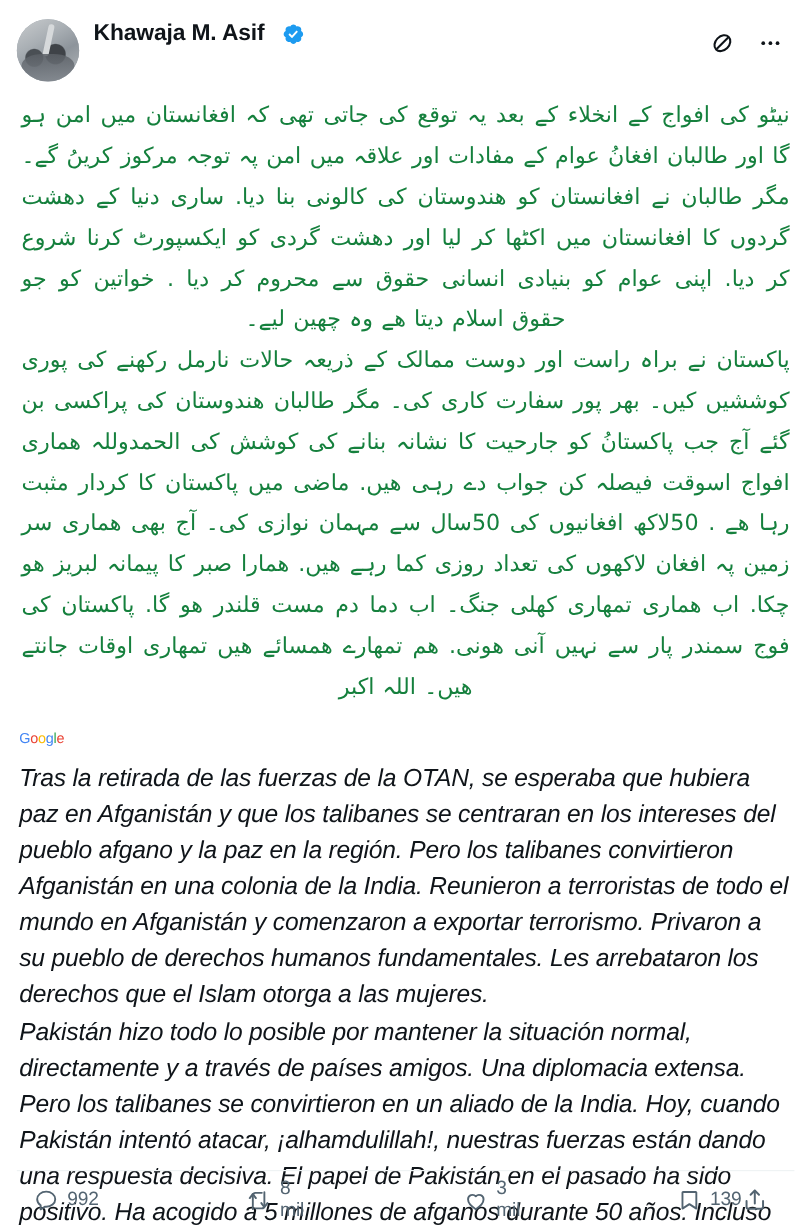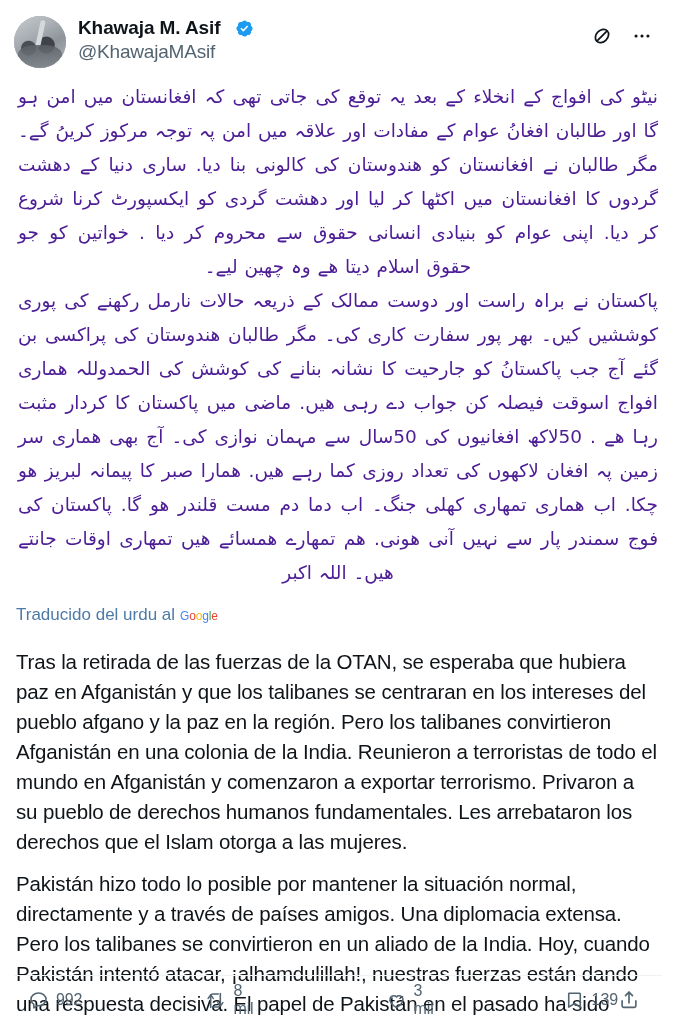--- a/index.html
+++ b/index.html
@@ -114,21 +114,21 @@
   .icon-btn svg { display: block; }
 
   
   .urdu {
     direction: rtl;
     text-align: justify;
     text-align-last: center;
     font-family: "DejaVu Sans", "Liberation Sans", sans-serif;
     font-size: 18.5px;
     line-height: 34px;
-    color: #4c1d95;
+    color: #15803d;
     padding: 8px 4px 0 4px;
     word-spacing: 1px;
   }
   .urdu p { margin: 0; }
 
   
   .translated-by {
     font-size: 17px;
     line-height: 22px;
     color: #4e7aa7;
@@ -146,21 +146,21 @@
   .g6 { color: #ea4335; }
 
   
   .translation {
     padding: 8px 2px 0 2px;
     font-size: 20.5px;
     line-height: 30px;
     color: #0f1419;
     letter-spacing: -0.15px;
   }
-  .translation p { margin: 12px 0 2px 0; }
+  .translation p { margin: 0 0 2px 0; font-style: italic; }
 
   
   .divider {
     position: absolute;
     left: 14px;
     right: 14px;
     bottom: 48px;
     height: 1px;
     background: #eff3f4;
   }
@@ -205,21 +205,20 @@
 
     <div class="names">
       <div class="displayname-row">
         <span class="displayname">Khawaja M. Asif</span>
         <span>
           <svg class="verified" viewBox="0 0 22 22" aria-hidden="true">
             <path fill="#1d9bf0" d="M20.396 11c-.018-.646-.215-1.275-.57-1.816-.354-.54-.852-.972-1.438-1.246.223-.607.27-1.264.14-1.897-.131-.634-.437-1.218-.882-1.687-.47-.445-1.053-.75-1.687-.882-.633-.13-1.29-.083-1.897.14-.273-.587-.704-1.086-1.245-1.44S11.647 1.62 11 1.604c-.646.017-1.273.213-1.813.568s-.969.854-1.24 1.44c-.608-.223-1.267-.272-1.902-.14-.635.13-1.22.436-1.69.882-.445.47-.749 1.055-.878 1.688-.13.633-.08 1.29.144 1.896-.587.274-1.087.705-1.443 1.245-.356.54-.555 1.17-.574 1.817.02.647.218 1.276.574 1.817.356.54.856.972 1.443 1.245-.224.606-.274 1.263-.144 1.896.13.634.433 1.218.877 1.688.47.443 1.054.747 1.687.878.633.132 1.29.084 1.897-.136.274.586.705 1.084 1.246 1.439.54.354 1.17.551 1.816.569.647-.016 1.276-.213 1.817-.567s.972-.854 1.245-1.44c.604.239 1.266.296 1.903.164.636-.132 1.22-.447 1.68-.907.46-.46.776-1.044.908-1.681s.075-1.299-.165-1.903c.586-.274 1.084-.705 1.439-1.246.354-.54.551-1.17.569-1.816zM9.662 14.85l-3.429-3.428 1.293-1.302 2.072 2.072 4.4-4.794 1.347 1.246z"></path>
           </svg>
         </span>
       </div>
-      <div class="handle">@KhawajaMAsif</div>
     </div>
 
     <div class="header-actions">
       <div class="icon-btn">
         <svg width="22" height="22" viewBox="0 0 24 24" fill="none" stroke="#0f1419" stroke-width="1.9" stroke-linecap="round">
           <ellipse cx="12" cy="12" rx="6.2" ry="8.1" transform="rotate(45 12 12)"></ellipse>
           <line x1="7.2" y1="16.8" x2="16.8" y2="7.2"></line>
         </svg>
       </div>
       <div class="icon-btn">
@@ -231,21 +230,20 @@
       </div>
     </div>
   </div>
 
   <div class="urdu">
     <p>نیٹو کی افواج کے انخلاء کے بعد یہ توقع کی جاتی تھی کہ افغانستان میں امن ہو گا اور طالبان  افغانُ عوام کے مفادات اور علاقہ میں امن پہ توجہ مرکوز کریںُ گے۔مگر طالبان نے افغانستان کو ھندوستان کی کالونی بنا دیا. ساری دنیا کے دھشت گردوں کا افغانستان میں اکٹھا کر لیا اور دھشت گردی کو ایکسپورٹ کرنا شروع کر دیا. اپنی عوام کو بنیادی انسانی حقوق سے محروم کر دیا . خواتین کو جو حقوق اسلام دیتا ھے وہ چھین لیے۔</p>
     <p>پاکستان نے براہ راست اور دوست ممالک کے ذریعہ حالات نارمل رکھنے کی پوری کوششیں کیں۔ بھر پور سفارت کاری کی۔ مگر طالبان ھندوستان کی پراکسی بن گئے آج جب پاکستانُ کو جارحیت کا نشانہ بنانے کی کوشش کی الحمدوللہ ھماری افواج اسوقت فیصلہ کن جواب دے رہی ھیں. ماضی میں پاکستان کا کردار مثبت رہا ھے . 50لاکھ افغانیوں کی 50سال سے مہمان نوازی کی۔ آج بھی ھماری سر زمین پہ افغان لاکھوں کی تعداد روزی کما رہے ھیں. ھمارا صبر کا پیمانہ لبریز ھو چکا. اب ھماری تمھاری کھلی جنگ۔ اب دما دم مست قلندر ھو گا. پاکستان کی فوج سمندر پار سے نہیں آنی ھونی. ھم تمھارے ھمسائے ھیں تمھاری اوقات جانتے ھیں۔ اللہ اکبر</p>
   </div>
 
   <div class="translated-by">
-    <span>Traducido del urdu al</span>
     <span class="google-logo"><span class="g1">G</span><span class="g2">o</span><span class="g3">o</span><span class="g4">g</span><span class="g5">l</span><span class="g6">e</span></span>
   </div>
 
   <div class="translation">
     <p>Tras la retirada de las fuerzas de la OTAN, se esperaba que hubiera paz en Afganistán y que los talibanes se centraran en los intereses del pueblo afgano y la paz en la región. Pero los talibanes convirtieron Afganistán en una colonia de la India. Reunieron a terroristas de todo el mundo en Afganistán y comenzaron a exportar terrorismo. Privaron a su pueblo de derechos humanos fundamentales. Les arrebataron los derechos que el Islam otorga a las mujeres.</p>
     <p>Pakistán hizo todo lo posible por mantener la situación normal, directamente y a través de países amigos. Una diplomacia extensa. Pero los talibanes se convirtieron en un aliado de la India. Hoy, cuando Pakistán intentó atacar, ¡alhamdulillah!, nuestras fuerzas están dando una respuesta decisiva. El papel de Pakistán en el pasado ha sido positivo. Ha acogido a 5 millones de afganos durante 50 años. Incluso hoy, millones de afganos se ganan la vida en nuestra tierra. Se nos ha agotado la paciencia. Ahora tendremos una guerra abierta con ustedes. Ahora el fuego será una cerilla. El ejército de Pakistán no vino del otro lado del mar. Somos sus vecinos, conocemos sus tiempos. Allahu Akbar.</p>
   </div>
 
   <div class="divider"></div>
 

